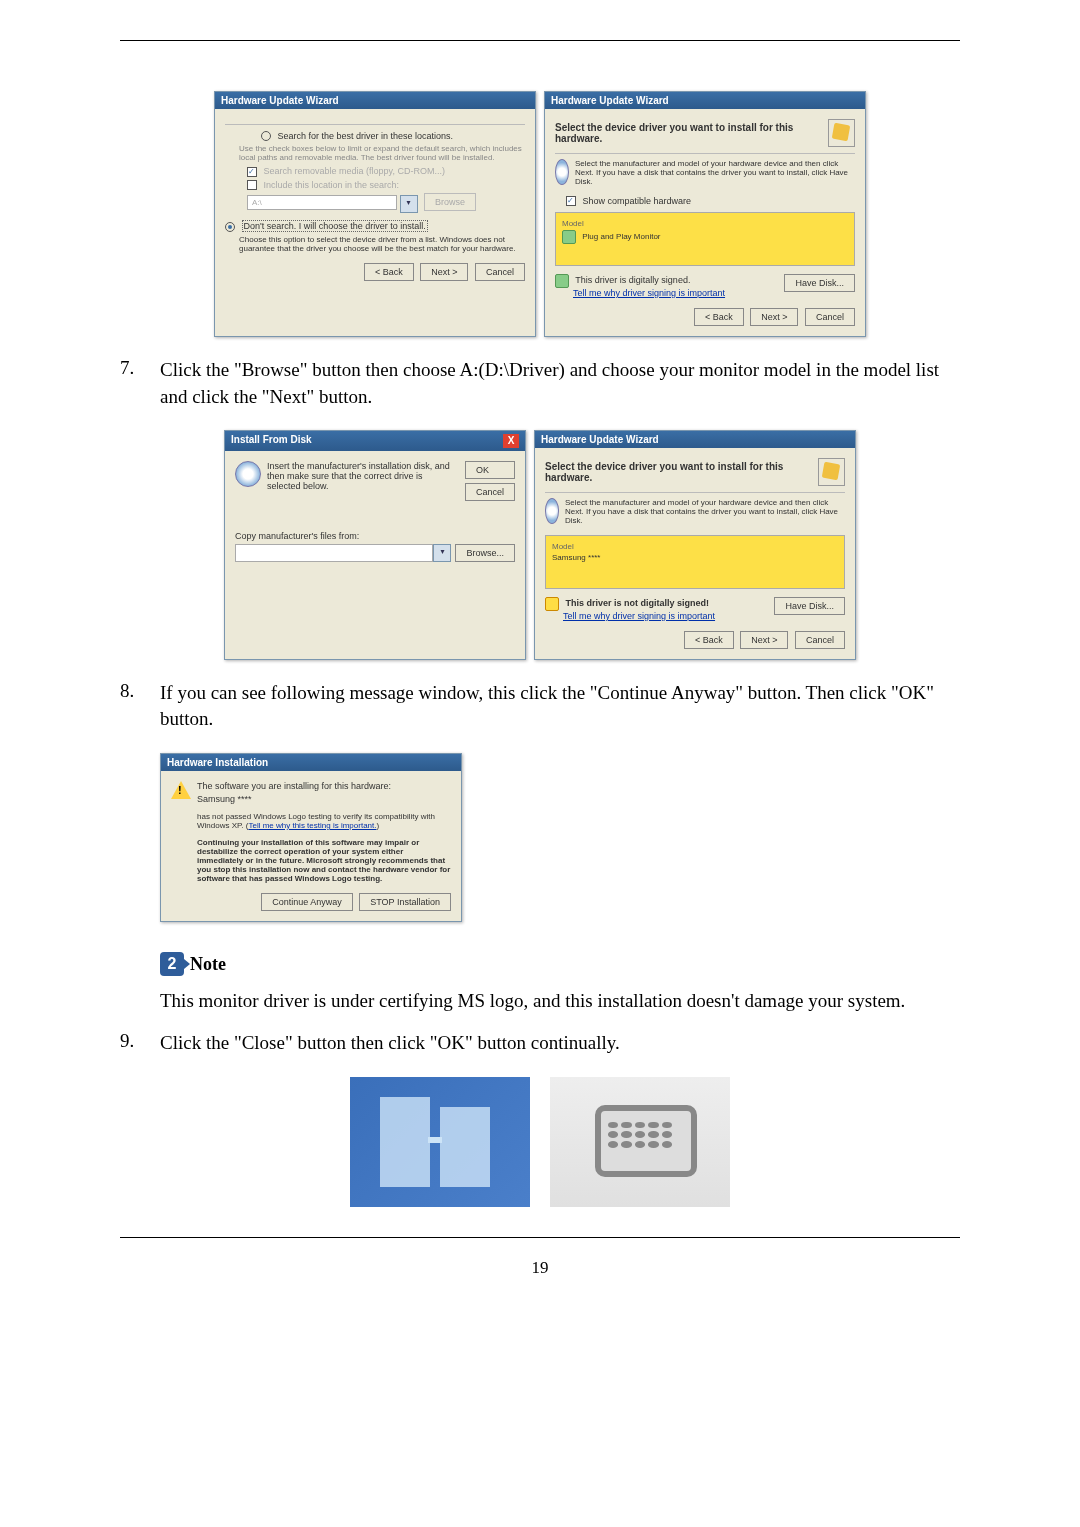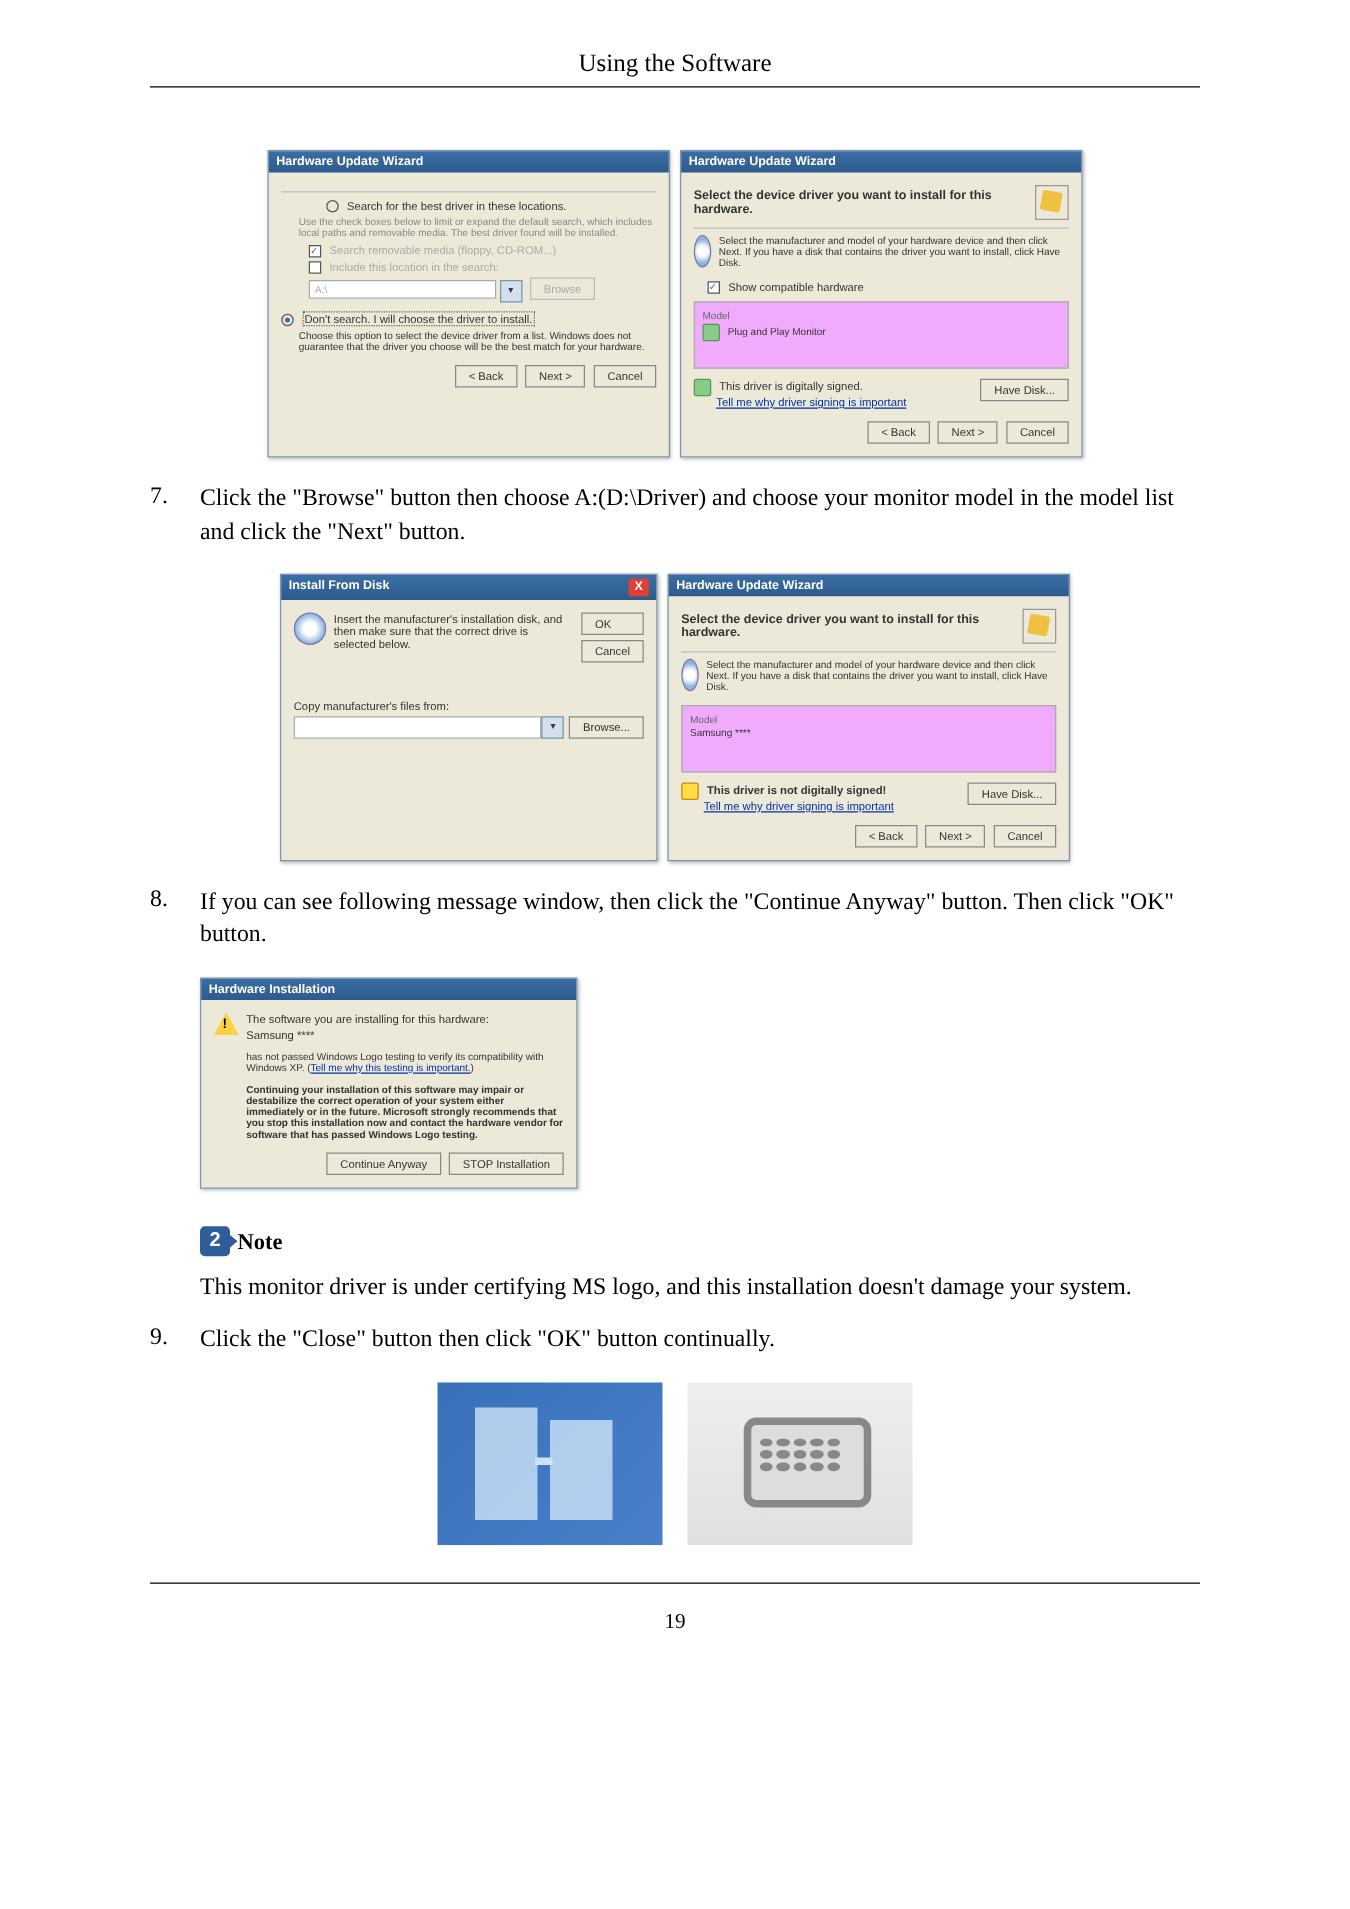--- a/index.html
+++ b/index.html
@@ -44,21 +44,21 @@
   background: linear-gradient(#3a6ea5,#2d5a8c);
   color: #fff;
   font-weight: bold;
   padding: 3px 6px;
   font-size: 10px;
 }
 .dlg-body {
   padding: 10px;
 }
 .dlg-inner {
-  background: #f0abfc;
+  background: #fde047;
   border: 1px solid #aaa;
   padding: 6px;
   margin-top: 6px;
   font-size: 8px;
 }
 .dlg-heading {
   font-weight: bold;
   font-size: 10px;
   margin-bottom: 6px;
   display: flex;
@@ -171,21 +171,20 @@
 .sig-icon{display:inline-block;width:12px;height:12px;background:#8c8;border:1px solid #595;border-radius:2px;margin-right:4px;vertical-align:middle;}
 .sig-icon.warn{background:#fd4;border-color:#c80;}
 .page-num { text-align:center;font-size:17px;margin-top:20px;}
 .dropdown-arrow { display:inline-block;width:16px;height:16px;background:#d4e0ec;border:1px solid #7a96ae;text-align:center;line-height:14px;color:#335;font-size:8px;}
 .x-close { width:16px;height:14px;background:#e04030;color:#fff;display:inline-block;text-align:center;line-height:14px;font-size:10px;font-weight:bold;}
 </style>
 </head>
 <body>
 
 <div class="page">
-  <div class="header-title">Using the Software</div>
   <hr class="rule">
   <div class="spacer"></div>
 
   <div class="screenshot-row">
 
     <div class="dlg" style="width:320px;">
       <div class="dlg-title">Hardware Update Wizard</div>
       <div class="dlg-body">
         <hr style="border:none;border-top:1px solid #bbb;">
         <div style="margin-top:6px;padding-left:36px;">
@@ -319,21 +318,21 @@
           <span class="dlg-btn">&lt; Back</span>
           <span class="dlg-btn">Next &gt;</span>
           <span class="dlg-btn">Cancel</span>
         </div>
       </div>
     </div>
   </div>
 
   <div class="step-row">
     <div class="step-num">8.</div>
-    <div class="step-text">If you can see following message window, then click the "Continue Anyway" button. Then click "OK" button.</div>
+    <div class="step-text">If you can see following message window, this click the "Continue Anyway" button. Then click "OK" button.</div>
   </div>
 
   <div class="screenshot-row" style="justify-content:flex-start;margin-left:40px;">
     <div class="dlg" style="width:300px;">
       <div class="dlg-title">Hardware Installation</div>
       <div class="dlg-body">
         <div style="display:flex;">
           <span class="warn-tri"></span>
           <div style="flex:1;">
             <div>The software you are installing for this hardware:</div>

